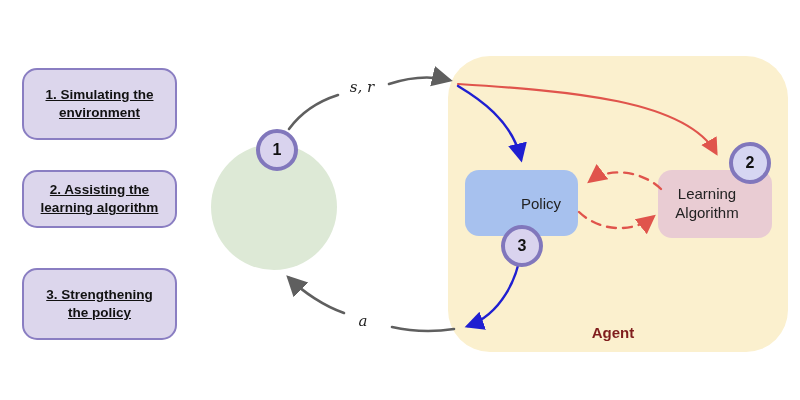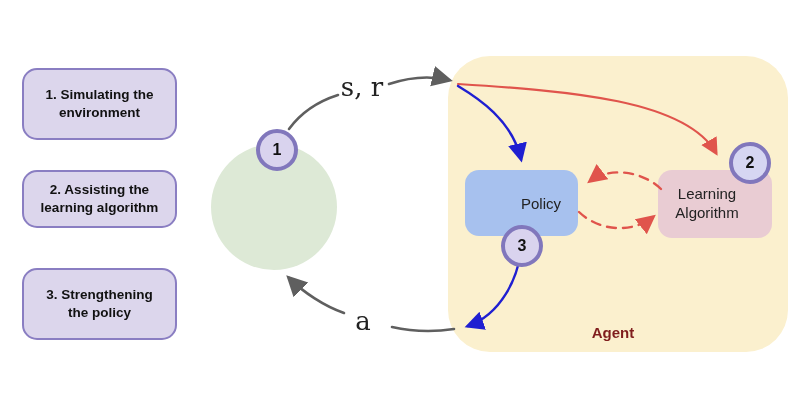--- a/index.html
+++ b/index.html
@@ -5,33 +5,33 @@
   html,body{margin:0;padding:0;background:#ffffff;}
   .stage{
     position:relative;width:800px;height:400px;background:#ffffff;overflow:hidden;
     font-family:"Liberation Sans", sans-serif;color:#1a1a1a;
   }
   .diagram-svg{position:absolute;left:0;top:0;width:800px;height:400px;}
   .legend-box{
     position:absolute;left:22px;width:155px;box-sizing:border-box;
     background:#dcd6ec;border:2px solid #8a7ec2;border-radius:15px;
     display:flex;align-items:center;justify-content:center;text-align:center;
-    font-weight:bold;font-size:13.5px;line-height:1.35;padding:4px 13px;color:#111;
+    font-weight:bold;font-size:13.5px;line-height:1.35;padding:4px 13px;color:#111;text-decoration:underline;
   }
   .legend-box.b1{top:68px;height:72px;}
   .legend-box.b2{top:170px;height:58px;}
   .legend-box.b3{top:268px;height:72px;}
   .node-label{
     position:absolute;transform:translate(-50%,-50%);text-align:center;
     font-size:15px;color:#222;white-space:nowrap;
   }
   .wrap-label{white-space:normal;width:104px;line-height:1.25;}
   .math-label{
     position:absolute;transform:translate(-50%,-50%);
-    font-family:"DejaVu Serif", serif;font-size:26px;color:#222;
+    font-family:"DejaVu Serif", serif;font-style:italic;font-size:15px;color:#222;
     white-space:nowrap;
   }
   .agent-title{
     position:absolute;transform:translate(-50%,-50%);
     font-weight:bold;font-size:15px;color:#7f1d1d;
   }
   .badge{
     position:absolute;width:34px;height:34px;border-radius:50%;
     background:#d9d3ee;border:4px solid #8177bc;
     display:flex;align-items:center;justify-content:center;

